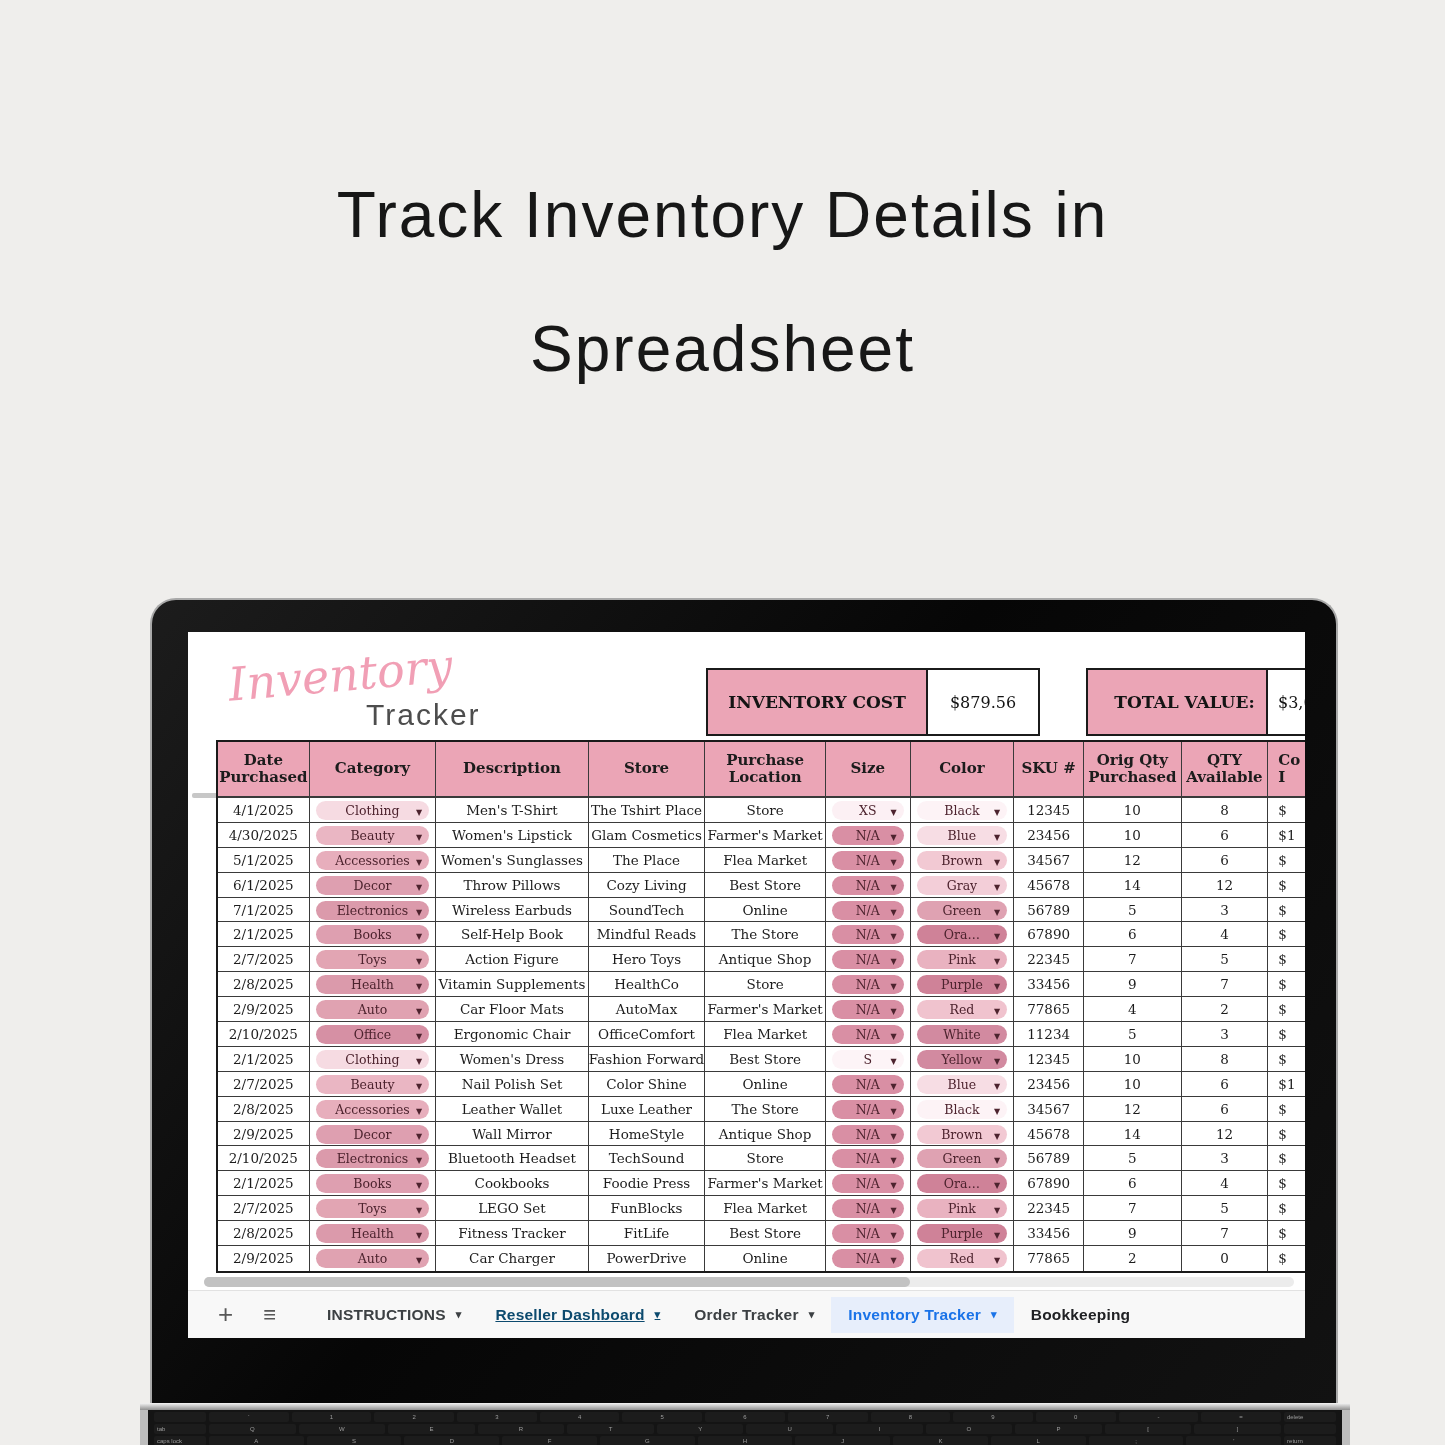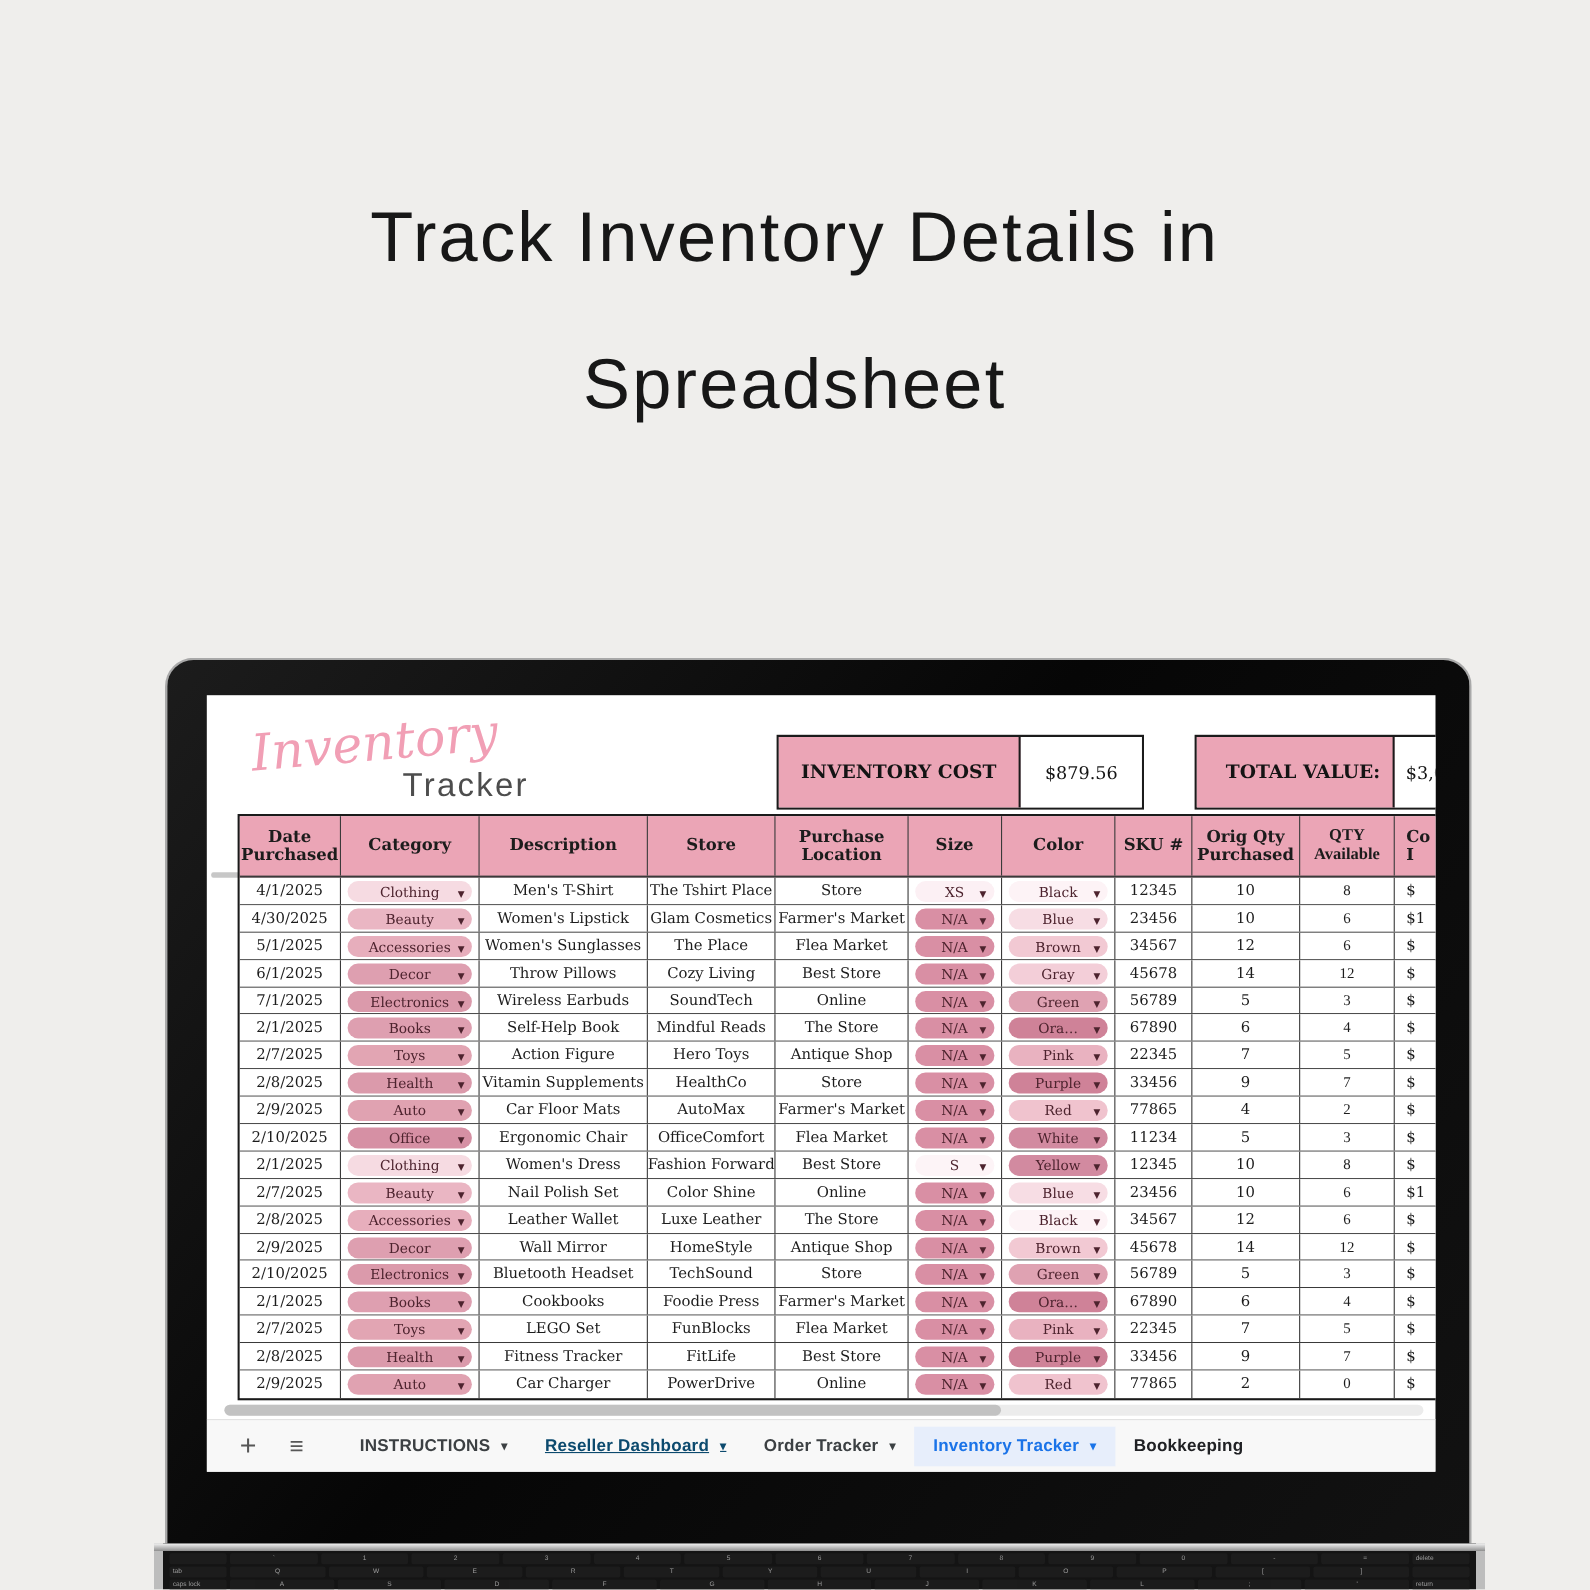--- a/index.html
+++ b/index.html
@@ -58,21 +58,21 @@
   .thead { display:flex; height:56px; background:#eba5b6; border-bottom:2px solid #3a3a3a; }
   .th { display:flex; flex-direction:column; align-items:center; justify-content:center;
         font-weight:bold; font-size:15px; line-height:1.15; border-right:1px solid #3a3a3a; }
   .th:last-child { border-right:none; align-items:flex-start; padding-left:10px; }
   .tr { display:flex; height:var(--rh); border-bottom:1px solid #3a3a3a; background:#fff; }
   .tr:last-of-type { border-bottom:none; }
   .td { font-size:13.5px; line-height:var(--rh); text-align:center; border-right:1px solid #3a3a3a;
         overflow:hidden; white-space:nowrap; }
   .td:last-child { border-right:none; text-align:left; padding-left:10px; }
   .c0{width:92px;} .c1{width:127px;} .c2{width:153px;} .c3{width:117px;} .c4{width:121px;}
-  .c5{width:85px;} .c6{width:104px;} .c7{width:70px;} .c8{width:98px;} .c9{width:87px;font-family:Liberation Serif, serif;} .c10{width:106px;}
+  .c5{width:85px;} .c6{width:104px;} .c7{width:70px;} .c8{width:98px;} .c9{width:87px;} .c10{width:106px;}
 
   .pill { position:relative; height:19px; margin:3px 6px 0 6px; border-radius:10px;
           font-size:12.5px; line-height:19px; color:#4d232e; text-align:center; }
   .pill-arrow { position:absolute; right:7px; top:0; line-height:19px; }
   .pill-arrow::after { content:"▼"; font-size:8px; color:#4d232e; }
 
   
   .hscroll-track { position:absolute; left:16px; top:645px; width:1090px; height:10px;
                    background:#ececec; border-radius:5px; }
   .hscroll-thumb { position:absolute; left:0; top:0; width:706px; height:10px;

